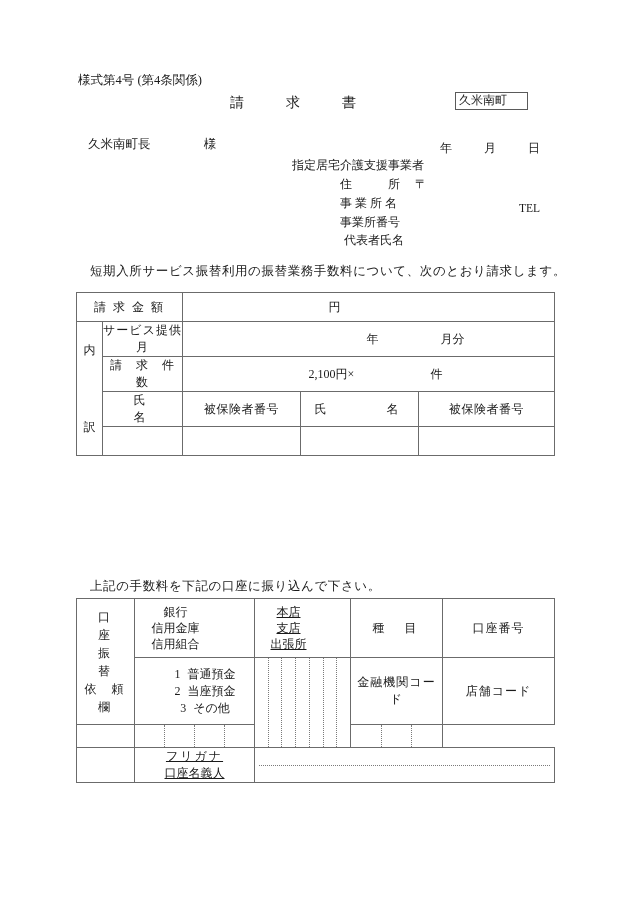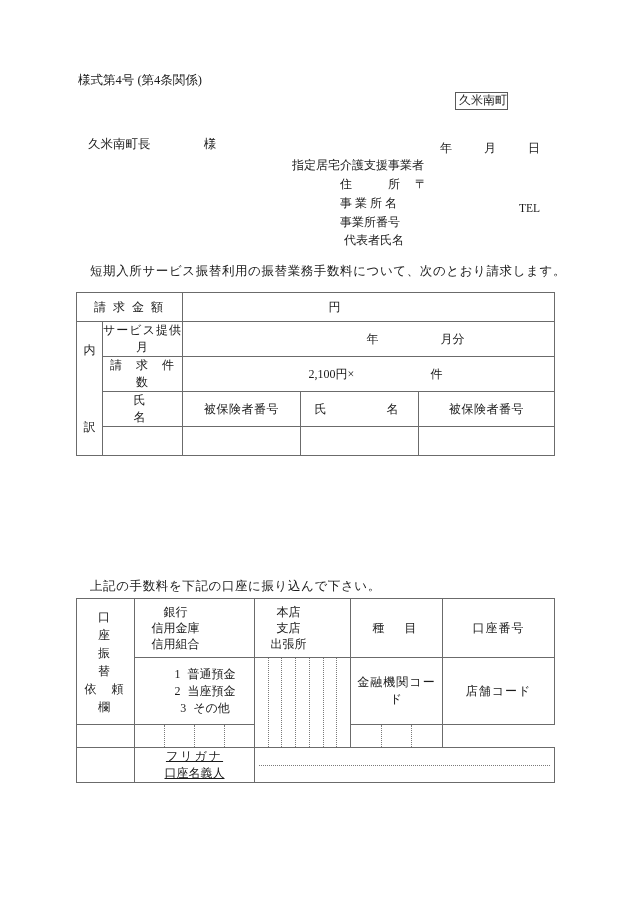--- a/index.html
+++ b/index.html
@@ -31,21 +31,21 @@
   }
   #doc-title {
     left: 230px; top: 94px;
     font-size: 14px;
     letter-spacing: 42px;
   }
   #issuer-box {
     left: 455px; top: 92px;
     font-size: 12px;
     border: 1px solid #5a5a5a;
-    padding: 0px 0 1px 3px;
+    padding: 0px 20px 1px 3px;
     line-height: 15px;
   }
   #date-line {
     left: 440px; top: 116px;
     font-size: 12px;
     margin-top: 24px;
   }
   #date-line span { display: inline-block; }
   .dl-gap { width: 26px; }
   #addressee {
@@ -132,21 +132,21 @@
     width: 58px;
     line-height: 18px;
     font-size: 11.5px;
   }
   .cell-furikae div { letter-spacing: 6px; padding-left: 3px; }
   .bank-kinds, .branch-kinds {
     line-height: 16px;
     font-size: 12px;
   }
   .bank-kinds { width: 120px; text-align: right; padding-right: 38px !important; }
-  .branch-kinds { width: 96px; text-align: right; padding-right: 28px !important; }
+  .branch-kinds { width: 96px; text-align: right; padding-right: 28px !important; text-decoration: underline; }
   .cell-shumoku { width: 90px; letter-spacing: 4px; }
   .cell-kouza-no { width: 112px; letter-spacing: 1px; }
 
   .shumoku-opts {
     text-align: left;
     padding-left: 14px !important;
     line-height: 17px;
     font-size: 11.5px;
   }
   .shumoku-opts .num { display: inline-block; width: 20px; }
@@ -186,20 +186,21 @@
     border-top: 1px dotted #7a7a7a;
   }
 </style>
 </head>
 <body>
 
 <div class="page">
 
   <div class="abs" id="form-number">様式第4号 (第4条関係)</div>
 
+  <div class="abs" id="doc-title">請求書</div>
 
   <div class="abs" id="issuer-box">久米南町</div>
 
   <div class="abs" id="date-line">
     <span>年</span>
     <span class="dl-gap"></span>
     <span>月</span>
     <span class="dl-gap"></span>
     <span>日</span>
   </div>

